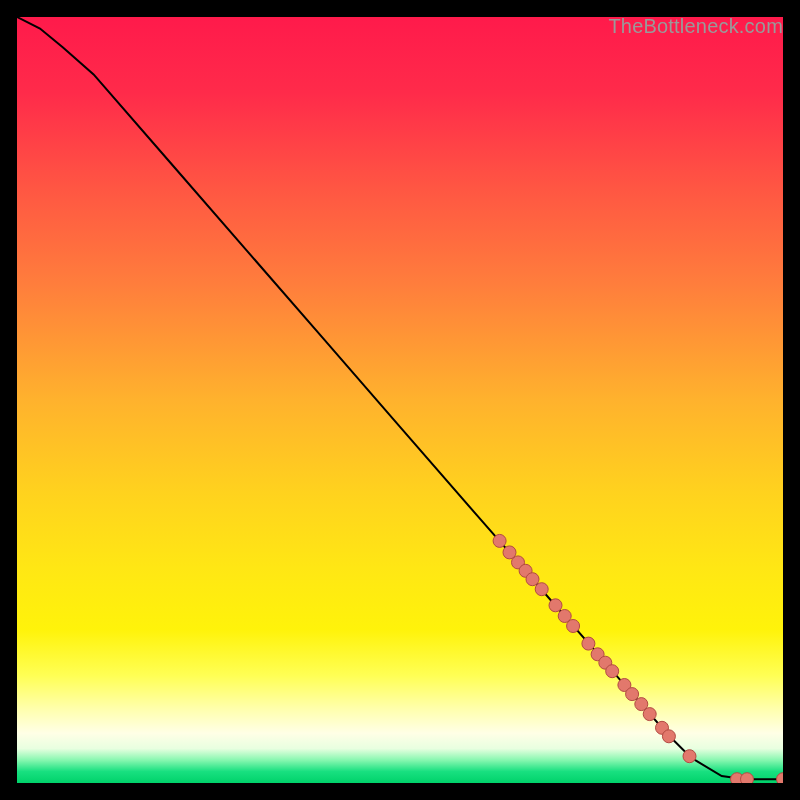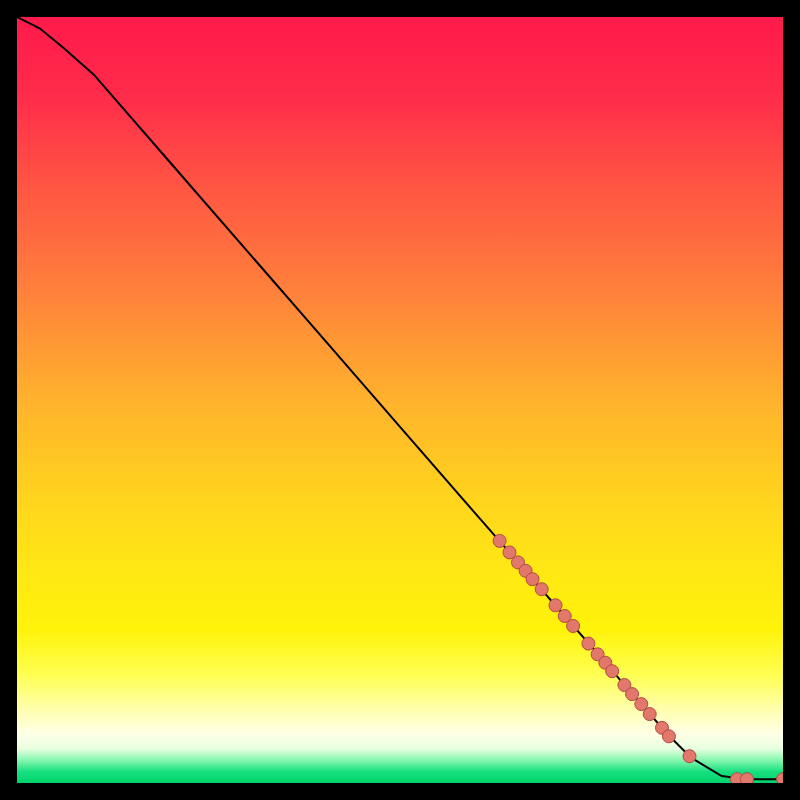--- a/index.html
+++ b/index.html
@@ -82,13 +82,14 @@
         <circle cx="624.3" cy="687.1" r="6.5" fill="#e2786c" stroke="#b24a42" stroke-width="1"></circle>
         <circle cx="632.7" cy="697.1" r="6.5" fill="#e2786c" stroke="#b24a42" stroke-width="1"></circle>
         <circle cx="645.0" cy="710.8" r="6.5" fill="#e2786c" stroke="#b24a42" stroke-width="1"></circle>
         <circle cx="651.9" cy="719.3" r="6.5" fill="#e2786c" stroke="#b24a42" stroke-width="1"></circle>
         <circle cx="672.5" cy="739.2" r="6.5" fill="#e2786c" stroke="#b24a42" stroke-width="1"></circle>
         <circle cx="720.0" cy="762.2" r="6.5" fill="#e2786c" stroke="#b24a42" stroke-width="1"></circle>
         <circle cx="730.0" cy="762.2" r="6.5" fill="#e2786c" stroke="#b24a42" stroke-width="1"></circle>
         <circle cx="766.0" cy="762.2" r="6.5" fill="#e2786c" stroke="#b24a42" stroke-width="1"></circle>
       </g>
   </svg>
+  <div class="watermark">TheBottleneck.com</div>
 </div>
 
 </body></html>

